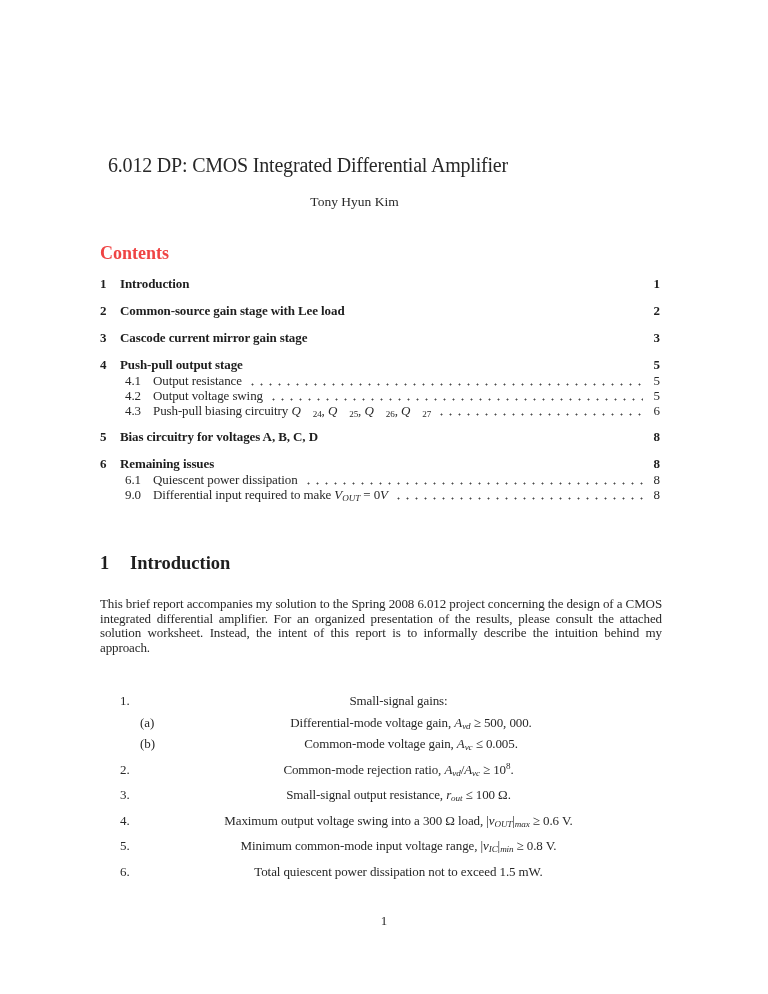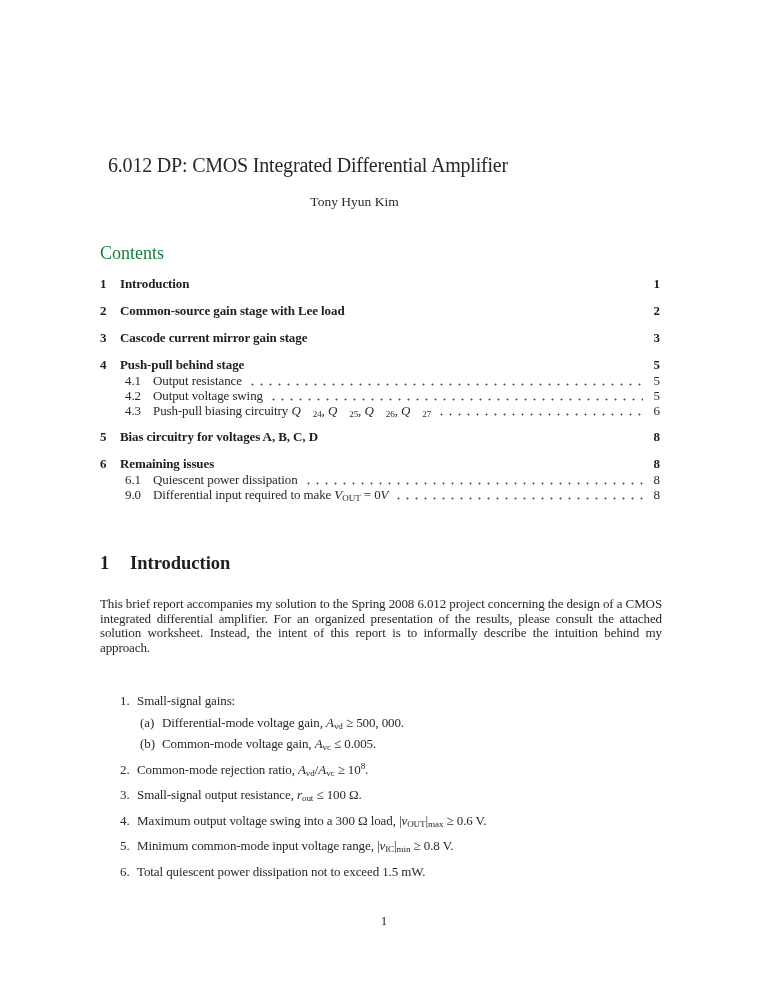--- a/index.html
+++ b/index.html
@@ -16,22 +16,22 @@
     position: absolute; top: 153px; left: 0; width: 616px;
     text-align: center; font-size: 20px; font-weight: 400;
     letter-spacing: -0.2px; line-height: 24px; margin: 0;
   }
   .doc-author {
     position: absolute; top: 194px; left: 0; width: 709px;
     text-align: center; font-size: 13.5px; line-height: 16px;
   }
   .contents-heading {
     position: absolute; top: 243px; left: 100px;
-    font-size: 18px; font-weight: 400; line-height: 20px; margin: 0;
-    color: #15803d;
+    font-size: 18px; font-weight: 700; line-height: 20px; margin: 0;
+    color: #ef4444;
   }
   .toc {
     position: absolute; top: 276px; left: 100px; width: 560px;
     font-size: 13px; letter-spacing: -0.1px;
   }
   .toc-entry { display: flex; align-items: baseline; line-height: 15px; cursor: pointer; }
   .toc-entry.lvl1 { font-weight: 700; margin-top: 11px; line-height: 16px; color: #1e1e1e; }
   .toc > .toc-entry:first-child { margin-top: 0; }
   .lvl1 > .toc-num { width: 20px; flex: none; }
   .lvl2 { padding-left: 25px; }
@@ -60,29 +60,29 @@
   .criteria {
     position: absolute; top: 694px; left: 100px; width: 560px;
     font-size: 13px; letter-spacing: -0.1px;
   }
   .crit-item { display: flex; align-items: baseline; line-height: 14.5px; }
   .crit-top { margin-top: 11px; padding-left: 20px; }
   .criteria > .crit-item:first-child { margin-top: 0; }
   .crit-top > .crit-marker { width: 17px; flex: none; }
   .crit-sub { margin-top: 7px; padding-left: 40px; }
   .crit-sub > .crit-marker { width: 22px; flex: none; }
-  .crit-text { flex: 1; }
+  .crit-text { flex: 1; text-align: center; }
   .page-number {
     position: absolute; top: 913px; left: 0; width: 768px;
     text-align: center; font-size: 13px; line-height: 15px;
   }
   
   .m-i { font-style: italic; }
   .m-sub { font-size: 0.7em; vertical-align: -0.25em; line-height: 0; margin-left: 12px; }
-  .m-isub { font-size: 0.7em; vertical-align: -0.25em; line-height: 0; }
+  .m-isub { font-style: italic; font-size: 0.7em; vertical-align: -0.25em; line-height: 0; }
   .m-sup { font-size: 0.7em; vertical-align: 0.5em; line-height: 0; }
 </style>
 </head>
 <body>
 
 <div class="page">
   <h1 class="doc-title">6.012 DP: CMOS Integrated Differential Amplifier</h1>
   <div class="doc-author">Tony Hyun Kim</div>
 
   <h2 class="contents-heading">Contents</h2>
@@ -100,21 +100,21 @@
     <span class="toc-page">2</span>
   </div>
       <div class="toc-entry lvl1">
     <span class="toc-num">3</span>
     <span class="toc-label"><span>Cascode current mirror gain stage</span></span>
     <span class="toc-dots"></span>
     <span class="toc-page">3</span>
   </div>
       <div class="toc-entry lvl1">
     <span class="toc-num">4</span>
-    <span class="toc-label"><span>Push-pull behind stage</span></span>
+    <span class="toc-label"><span>Push-pull output stage</span></span>
     <span class="toc-dots"></span>
     <span class="toc-page">5</span>
   </div>
       <div class="toc-entry lvl2">
     <span class="toc-num">4.1</span>
     <span class="toc-label"><span>Output resistance</span></span>
     <span class="toc-dots dotted"></span>
     <span class="toc-page">5</span>
   </div>
       <div class="toc-entry lvl2">

